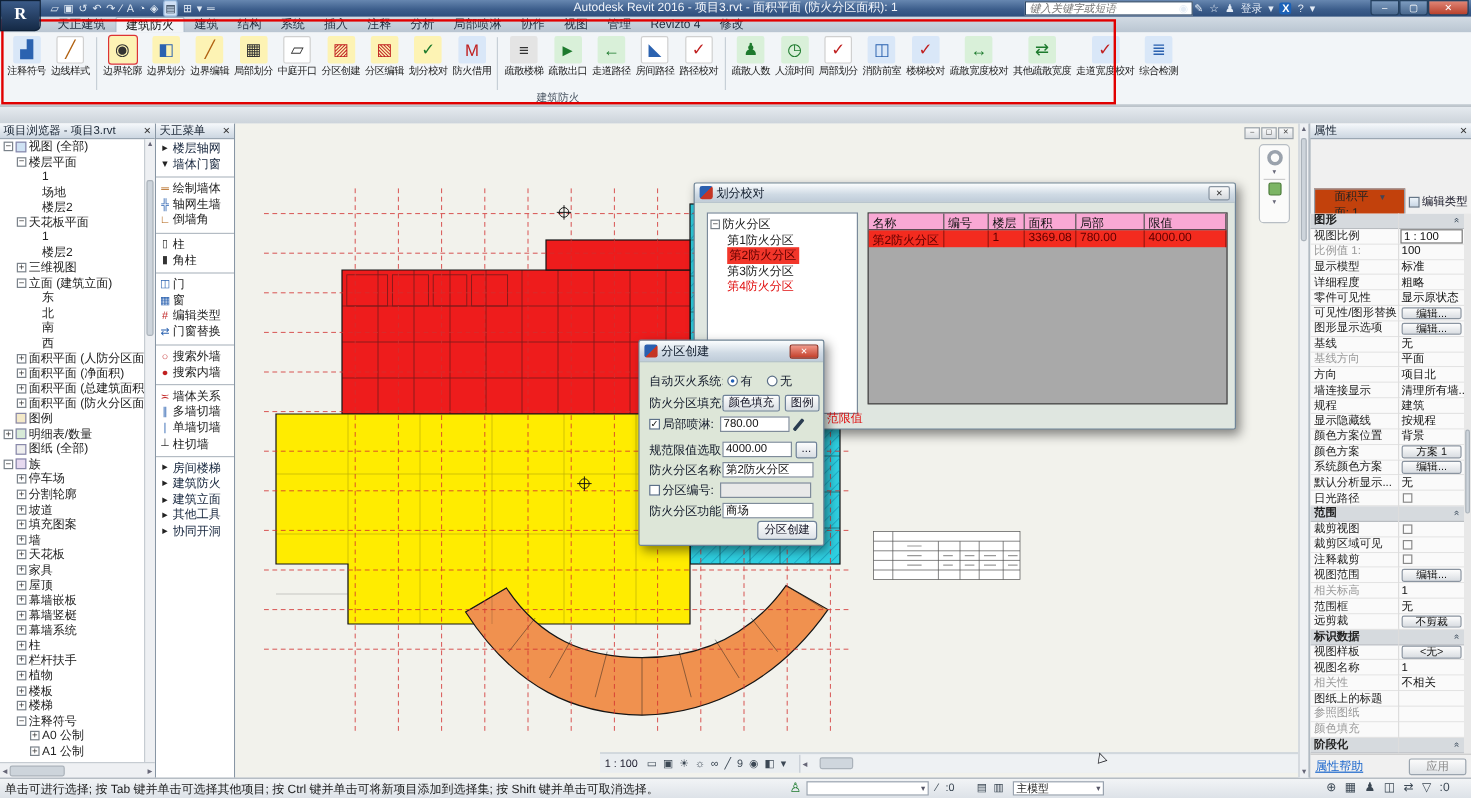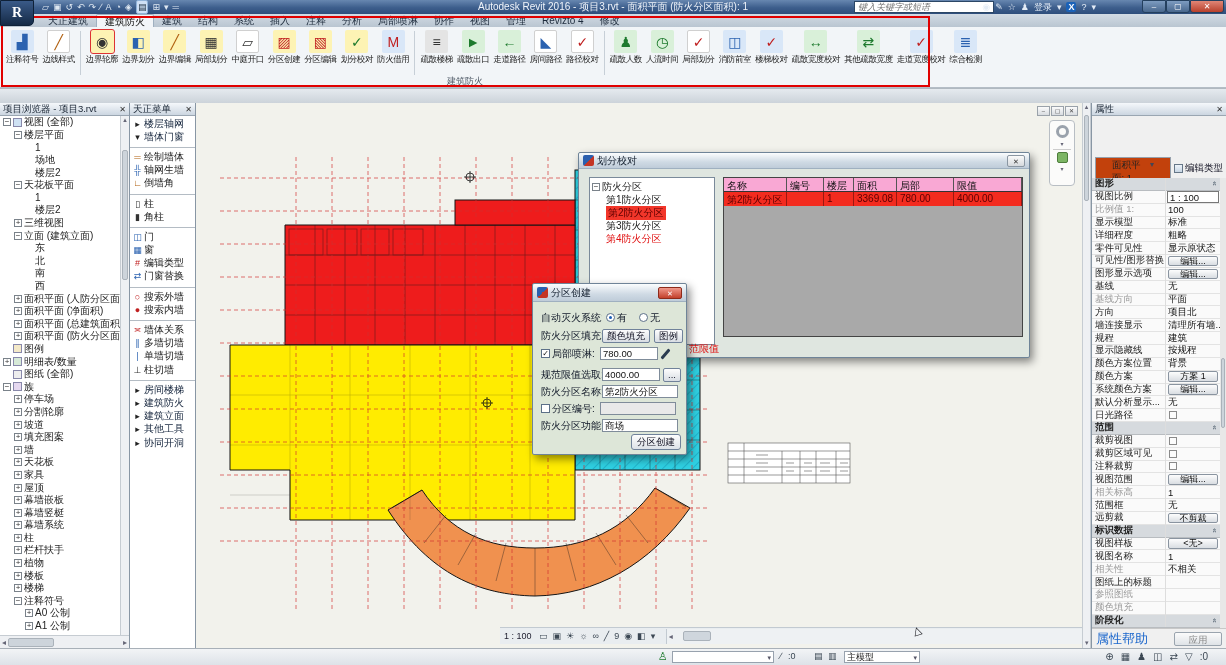--- a/index.html
+++ b/index.html
@@ -138,21 +138,21 @@
 .pval.btn{border:1px solid #8a94a0;background:linear-gradient(#fdfdfd,#d9dde2);text-align:center;border-radius:2px;margin:1px 2px;height:10.5px;line-height:9px;font-size:9px}
 .pval.inp{background:#fff;border:1px solid #777;margin:0 1px;height:12px;line-height:11px}
 .pval.chk{flex:none;width:8px;height:8px;border:1px solid #8a8a8a;background:#fcfcfc;margin-left:3px;padding:0}
 .prow.sec{background:#d6dade;font-weight:bold;border-bottom:1px solid #b8bcc0}
 .prow .pin{display:none}
 .prow.sec .pin{display:inline-block;margin-left:auto;margin-right:4px;color:#345;font-size:8px;font-weight:normal}
 .prow.sec .pin::after{content:"«";display:inline-block;transform:rotate(90deg)}
 .propsvs{position:absolute;right:0;top:75px;width:6px;bottom:20px;background:#e8e8e8}
 .propsvs .vthumb{left:1px;right:1px}
 .pfoot{position:absolute;left:0;right:0;bottom:0;height:20px;background:#f0f0f0;border-top:1px solid #c8c8c8;display:flex;align-items:center;padding:0 4px}
-.phelp{font-size:13px;color:#1a66cc;}
+.phelp{font-size:10px;color:#1a66cc;text-decoration:underline}
 .papply{margin-left:auto;width:48px;height:14px;border:1px solid #9aa4ae;border-radius:2px;background:linear-gradient(#fbfbfb,#dfe3e7);color:#888;font-size:9.5px;text-align:center;line-height:13px}
 
 .statusbar{position:absolute;left:0;top:648px;width:1226px;height:17px;background:linear-gradient(#f2f4f6,#dde2e8);border-top:1px solid #a8b0b8;font-size:10px;color:#1c1c1c}
 .sb-hint{position:absolute;left:4px;top:2px;white-space:nowrap}
 .sb-person{position:absolute;left:658px;top:1px;color:#1d7a2d;font-size:11px}
 .sb-combo{position:absolute;top:2px;height:12px;background:#fff;border:1px solid #98a2ae;font-size:9px;line-height:11px;padding:0 2px;display:flex}
 .sb-combo i{margin-left:auto;font-style:normal;font-size:7px;color:#556}
 .sb-ico{position:absolute;top:2px;font-size:9px;color:#3c4854}
 .sb-right{position:absolute;right:18px;top:2px;display:flex;gap:7px;align-items:center}
 .sb-right .qi{font-size:10px;color:#3c4854}
@@ -1061,20 +1061,21 @@
   <div class="propsvs">
       <div class="vthumb" style="top:180px;height:70px"></div>
     </div>
   <div class="pfoot">
     <span class="phelp">属性帮助</span>
     <span class="papply">应用</span>
   </div>
 </div>
 
 <div class="statusbar">
+  <span class="sb-hint">单击可进行选择; 按 Tab 键并单击可选择其他项目; 按 Ctrl 键并单击可将新项目添加到选择集; 按 Shift 键并单击可取消选择。</span>
   <span class="sb-person">♙</span>
   <span class="sb-combo" style="left:672px;width:102px">
       <i class="ic-down"></i>
     </span>
   <span class="sb-ico" style="left:780px">∕</span>
   <span class="sb-ico" style="left:788px">:0</span>
   <span class="sb-ico" style="left:814px">▤</span>
   <span class="sb-ico" style="left:828px">▥</span>
   <span class="sb-combo" style="left:844px;width:76px">
     <span>主模型</span>

